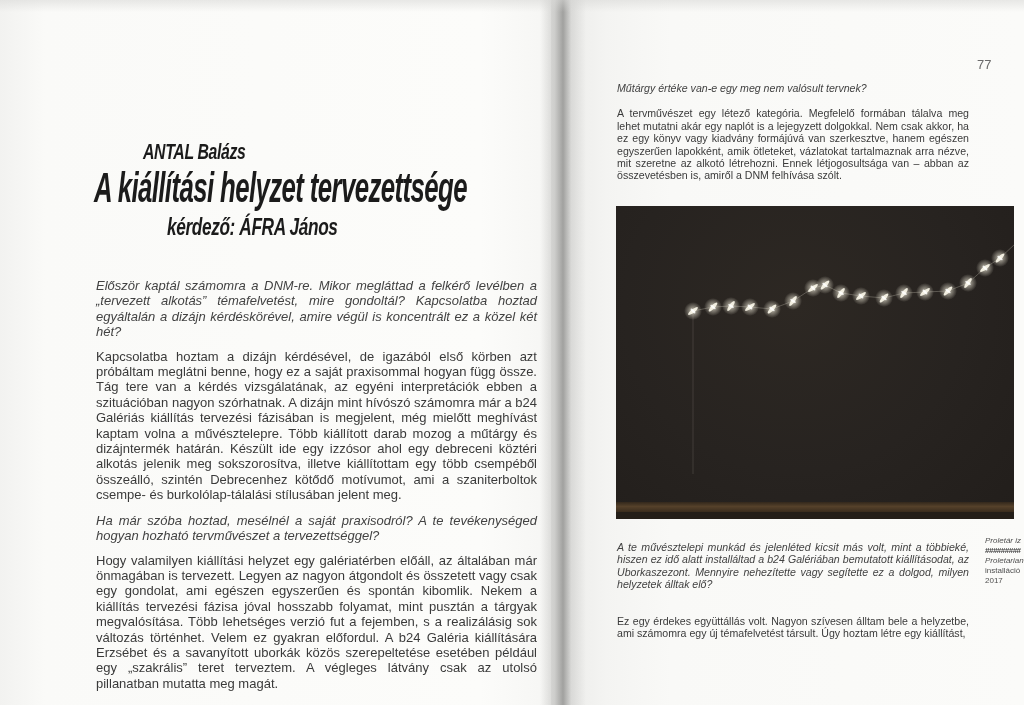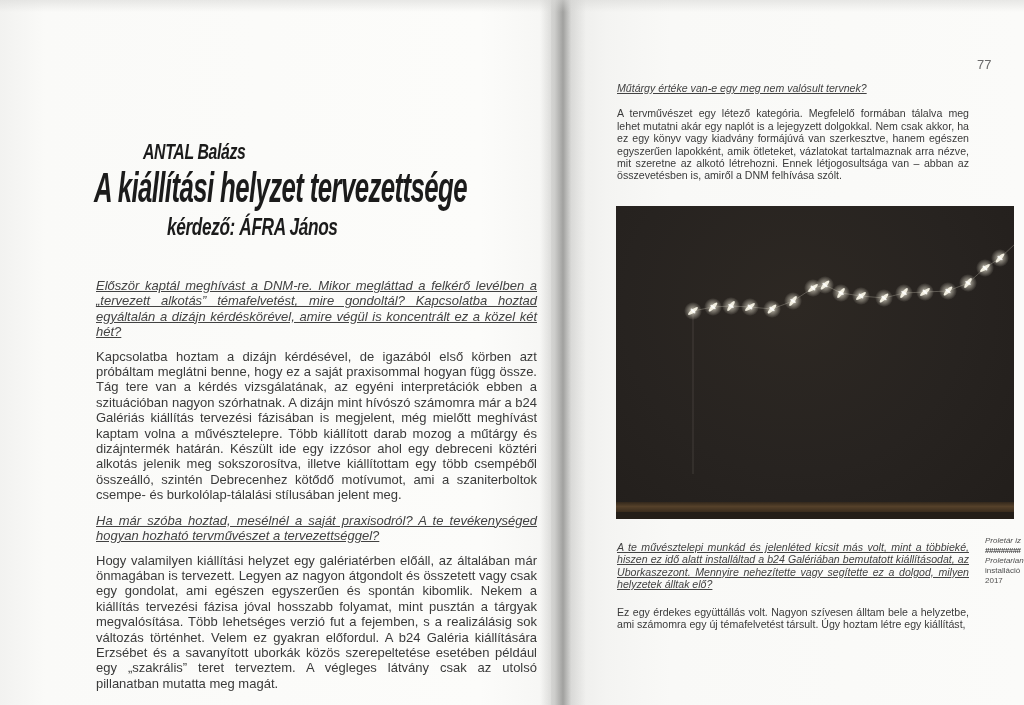--- a/index.html
+++ b/index.html
@@ -25,25 +25,25 @@
   .main-title{position:absolute;left:94px;top:163px;font-size:43px;letter-spacing:-1px;
     transform:scaleX(.60);}
   .interviewer{position:absolute;left:167px;top:214px;font-size:23px;transform:scaleX(.75);}
 
   
   .col{position:absolute;color:#3a3a3a;text-align:justify;}
   .col p{margin:0;}
   .left-col{left:96px;top:278px;width:441px;font-size:13px;line-height:15.4px;}
   .right-col-top{left:617px;top:82px;width:352px;font-size:10.6px;line-height:12.4px;}
   .right-col-bottom{left:617px;top:541px;width:352px;font-size:10.6px;line-height:12.4px;}
-  .q{font-style:italic;color:#424242;text-decoration:underline;}
+  .q{font-style:italic;color:#424242;}
   .left-col .q{margin-bottom:9px;}
   .left-col .a{margin-bottom:10px;}
   .right-col-top .q{margin-bottom:13px;}
-  .right-col-bottom .q{margin-bottom:15px;}
+  .right-col-bottom .q{margin-bottom:24px;}
 
   .page-number{position:absolute;left:977px;top:57px;font-size:13px;color:#6b6b6b;}
 
   
   .photo{position:absolute;left:616px;top:206px;width:398px;height:313px;overflow:hidden;
     background:radial-gradient(ellipse at 45% 32%,#2d2823 0%,#272320 55%,#221e1b 100%);}
   .photo svg{position:absolute;left:0;top:0;}
   .photo-floor{position:absolute;left:0;top:296px;width:100%;height:10px;
     background:linear-gradient(#33281c,#55412a 45%,#3a2c1d);}
   .photo-floor-dark{position:absolute;left:0;top:306px;width:100%;height:7px;background:#241e18;}
@@ -63,21 +63,21 @@
   <div class="page-left"></div>
   <div class="page-right"></div>
   <div class="gutter"></div>
   <div class="top-edge"></div>
 
   <div class="display author">ANTAL Balázs</div>
   <div class="display main-title">A kiállítási helyzet tervezettsége</div>
   <div class="display interviewer">kérdező: ÁFRA János</div>
 
   <div class="col left-col">
-    <p class="q">Először kaptál meghívást a DNM-re. Mikor megláttad a felkérő levélben a „tervezett alkotás” témafelvetést, mire gondoltál? Kapcsolatba hoztad egyáltalán a dizájn kérdéskörével, amire végül is koncentrált ez a közel két hét?</p>
+    <p class="q">Először kaptál számomra a DNM-re. Mikor megláttad a felkérő levélben a „tervezett alkotás” témafelvetést, mire gondoltál? Kapcsolatba hoztad egyáltalán a dizájn kérdéskörével, amire végül is koncentrált ez a közel két hét?</p>
     <p class="a">Kapcsolatba hoztam a dizájn kérdésével, de igazából első körben azt próbáltam meglátni benne, hogy ez a saját praxisommal hogyan függ össze. Tág tere van a kérdés vizsgálatának, az egyéni interpretációk ebben a szituációban nagyon szórhatnak. A dizájn mint hívószó számomra már a b24 Galériás kiállítás tervezési fázisában is megjelent, még mielőtt meghívást kaptam volna a művésztelepre. Több kiállított darab mozog a műtárgy és dizájntermék határán. Készült ide egy izzósor ahol egy debreceni köztéri alkotás jelenik meg sokszorosítva, illetve kiállítottam egy több csempéből összeálló, szintén Debrecenhez kötődő motívumot, ami a szaniterboltok csempe- és burkolólap-tálalási stílusában jelent meg.</p>
     <p class="q">Ha már szóba hoztad, mesélnél a saját praxisodról? A te tevékenységed hogyan hozható tervművészet a tervezettséggel?</p>
     <p class="a">Hogy valamilyen kiállítási helyzet egy galériatérben előáll, az általában már önmagában is tervezett. Legyen az nagyon átgondolt és összetett vagy csak egy gondolat, ami egészen egyszerűen és spontán kibomlik. Nekem a kiállítás tervezési fázisa jóval hosszabb folyamat, mint pusztán a tárgyak megvalósítása. Több lehetséges verzió fut a fejemben, s a realizálásig sok változás történhet. Velem ez gyakran előfordul. A b24 Galéria kiállítására Erzsébet és a savanyított uborkák közös szerepeltetése esetében például egy „szakrális” teret terveztem. A végleges látvány csak az utolsó pillanatban mutatta meg magát.</p>
   </div>
 
   <div class="page-number">77</div>
 
   <div class="col right-col-top">
     <p class="q">Műtárgy értéke van-e egy meg nem valósult tervnek?</p>
     <p class="a">A tervművészet egy létező kategória. Megfelelő formában tálalva meg lehet mutatni akár egy naplót is a lejegyzett dolgokkal. Nem csak akkor, ha ez egy könyv vagy kiadvány formájúvá van szerkesztve, hanem egészen egyszerűen lapokként, amik ötleteket, vázlatokat tartalmaznak arra nézve, mit szeretne az alkotó létrehozni. Ennek létjogosultsága van – abban az összevetésben is, amiről a DNM felhívása szólt.</p>

